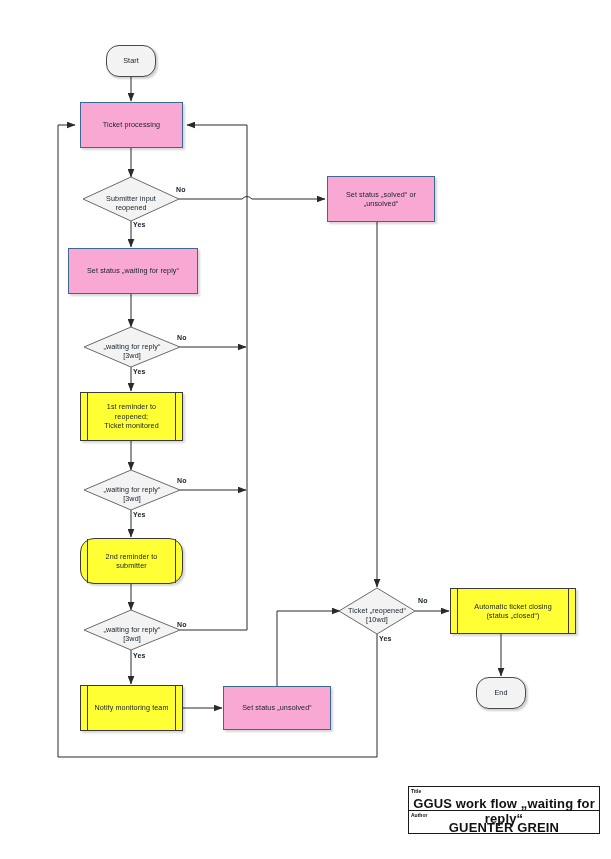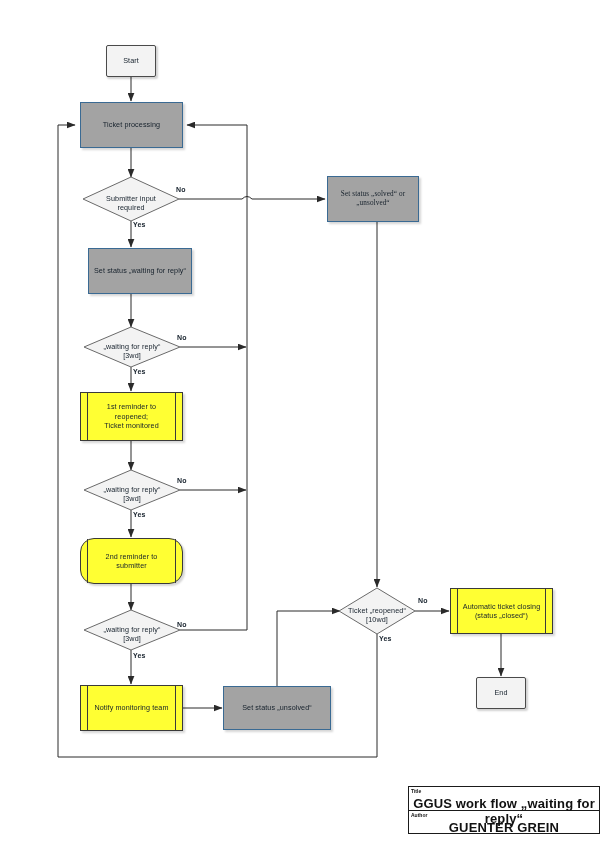--- a/index.html
+++ b/index.html
@@ -29,26 +29,26 @@
     text-align: center;
     font-size: 7.2px;
     line-height: 1.32;
     color: #15202b;
     letter-spacing: 0.1px;
   }
   
   .terminator {
     background: #f3f3f3;
     border: 1px solid #4a4a4a;
-    border-radius: 2px;
+    border-radius: 13px;
     box-shadow: 1.5px 1.5px 2px rgba(0,0,0,0.18);
   }
   
   .process-blue {
-    background: #a3a3a3;
+    background: #f9a8d4;
     border: 1px solid #3a6a93;
     box-shadow: 2px 2px 2px rgba(0,0,0,0.16);
   }
   
   .predefined {
     background: #ffff33;
     border: 1px solid #3a3a3a;
     box-shadow: 2px 2px 2px rgba(0,0,0,0.16);
   }
   .predefined::before,
@@ -182,25 +182,25 @@
   <span>Start</span>
 </div>
 
 <div class="node process-blue" style="left:80px; top:102px; width:103px; height:46px;">
   <span>Ticket processing</span>
 </div>
 
 <div class="node decision" style="left:83px; top:177px; width:96px; height:44px;">
   <div class="dtxt">
     <div>Submitter input</div>
-    <div>required</div>
-  </div>
-</div>
-
-<div class="node process-blue" style="left:88px; top:248px; width:104px; height:46px;">
+    <div>reopened</div>
+  </div>
+</div>
+
+<div class="node process-blue" style="left:68px; top:248px; width:130px; height:46px;">
   <span>Set status „waiting for reply“</span>
 </div>
 
 <div class="node decision" style="left:84px; top:327px; width:96px; height:40px;">
   <div class="dtxt">
     <div>„waiting for reply“</div>
     <div>[3wd]</div>
   </div>
 </div>
 
@@ -234,35 +234,35 @@
 </div>
 
 <div class="node predefined" style="left:80px; top:685px; width:103px; height:46px;justify-content:center;">
   <div class="txt">Notify monitoring team</div>
 </div>
 
 <div class="node process-blue" style="left:223px; top:686px; width:108px; height:44px;">
   <span>Set status „unsolved“</span>
 </div>
 
-<div class="node process-blue" style="left:327px; top:176px; width:92px; height:46px;font-family:Liberation Serif, serif;">
+<div class="node process-blue" style="left:327px; top:176px; width:108px; height:46px;">
   <div>
     <div>Set status „solved“ or</div>
     <div>„unsolved“</div>
   </div>
 </div>
 
 <div class="node decision" style="left:339px; top:588px; width:76px; height:46px;">
   <div class="dtxt">
     <div>Ticket „reopened“</div>
     <div>[10wd]</div>
   </div>
 </div>
 
-<div class="node predefined" style="left:450px; top:588px; width:103px; height:46px;">
+<div class="node predefined" style="left:450px; top:588px; width:126px; height:46px;">
   <div class="txt">
     <div>Automatic ticket closing</div>
     <div>(status „closed“)</div>
   </div>
 </div>
 
 <div class="node terminator" style="left:476px; top:677px; width:50px; height:32px;">
   <span>End</span>
 </div>
 

